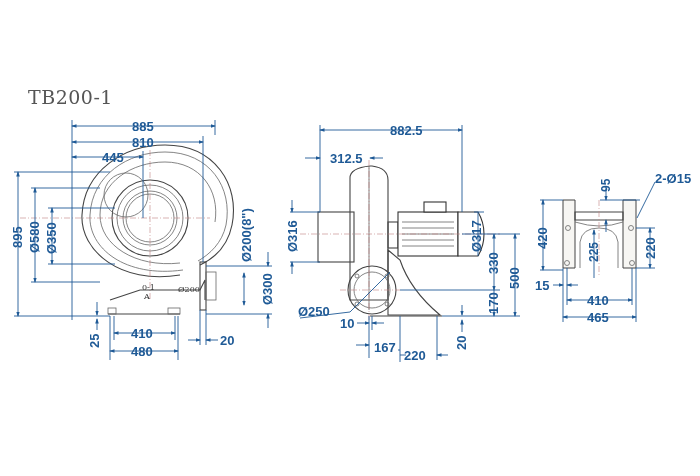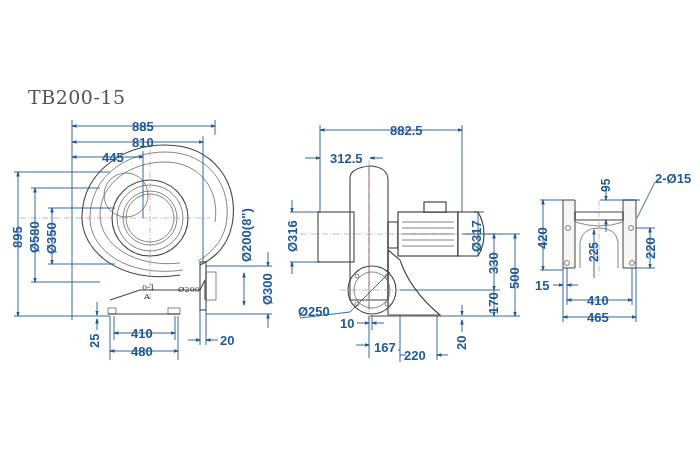--- a/index.html
+++ b/index.html
@@ -12,21 +12,21 @@
   .dl { stroke: #1f5a96; stroke-width: 0.9; fill: none; }
   .ol { stroke: #444; stroke-width: 1.1; fill: none; }
   .ol2 { stroke: #666; stroke-width: 0.8; fill: none; }
   .cl { stroke: #c08080; stroke-width: 0.6; stroke-dasharray: 6 2 1 2; fill: none; }
   .fill-part { fill: #f7f6f3; stroke: #444; stroke-width: 1; }
   .motor { fill: #ffffff; stroke: #333; stroke-width: 1.1; }
 </style>
 </head>
 <body>
 
-<div class="title">TB200-15</div>
+<div class="title">TB200-1</div>
 
 <svg width="700" height="476" viewBox="0 0 700 476">
   <defs>
     <marker id="ar" markerWidth="6" markerHeight="6" refX="5" refY="3" orient="auto-start-reverse">
       <path d="M0,1 L6,3 L0,5 Z" fill="#1f5a96"></path>
     </marker>
   </defs>
 
   <g>
 

